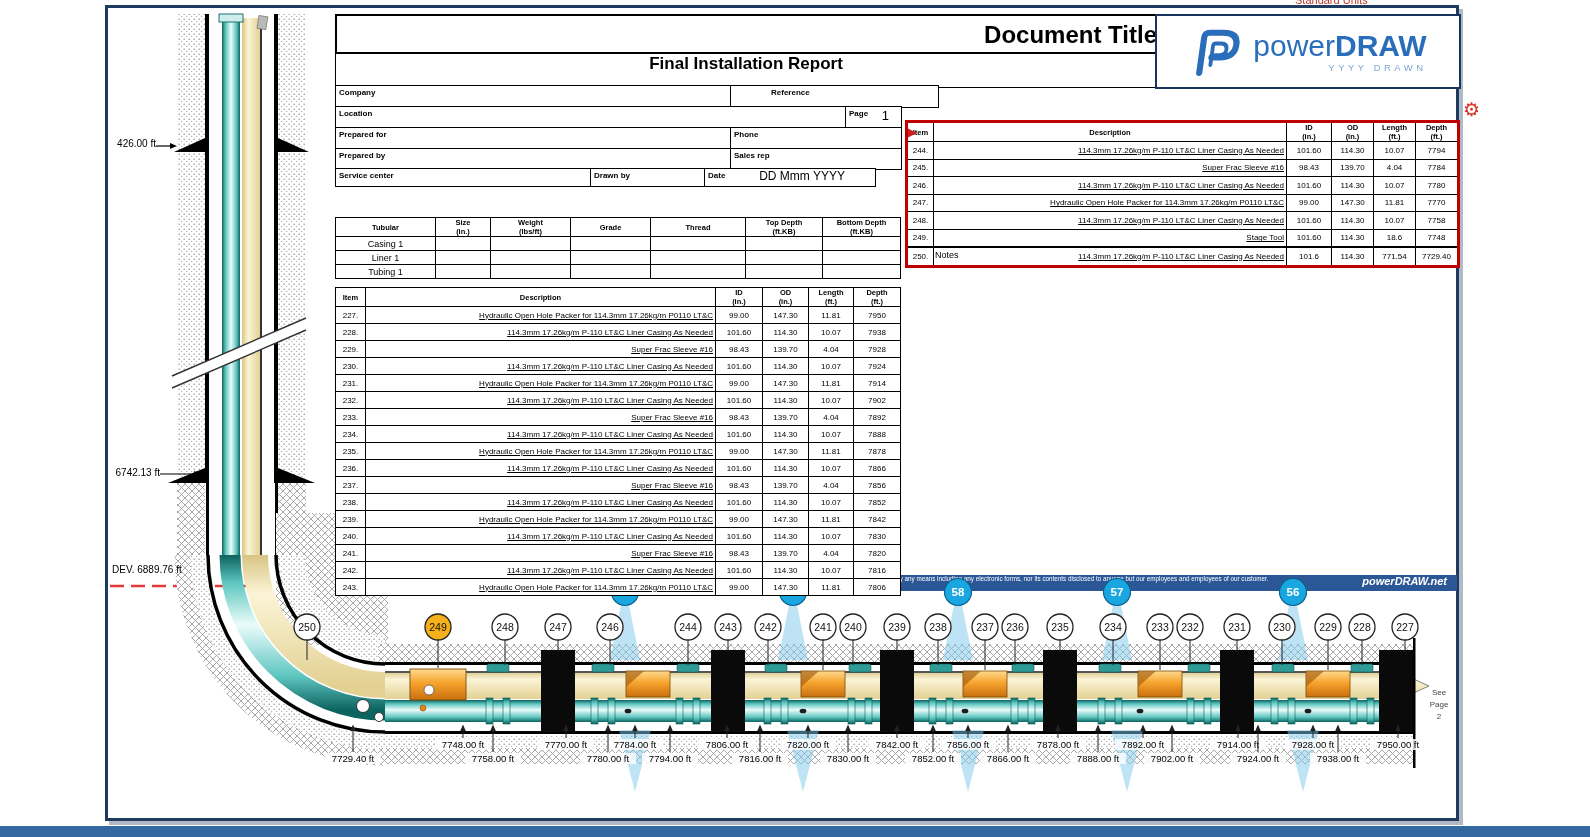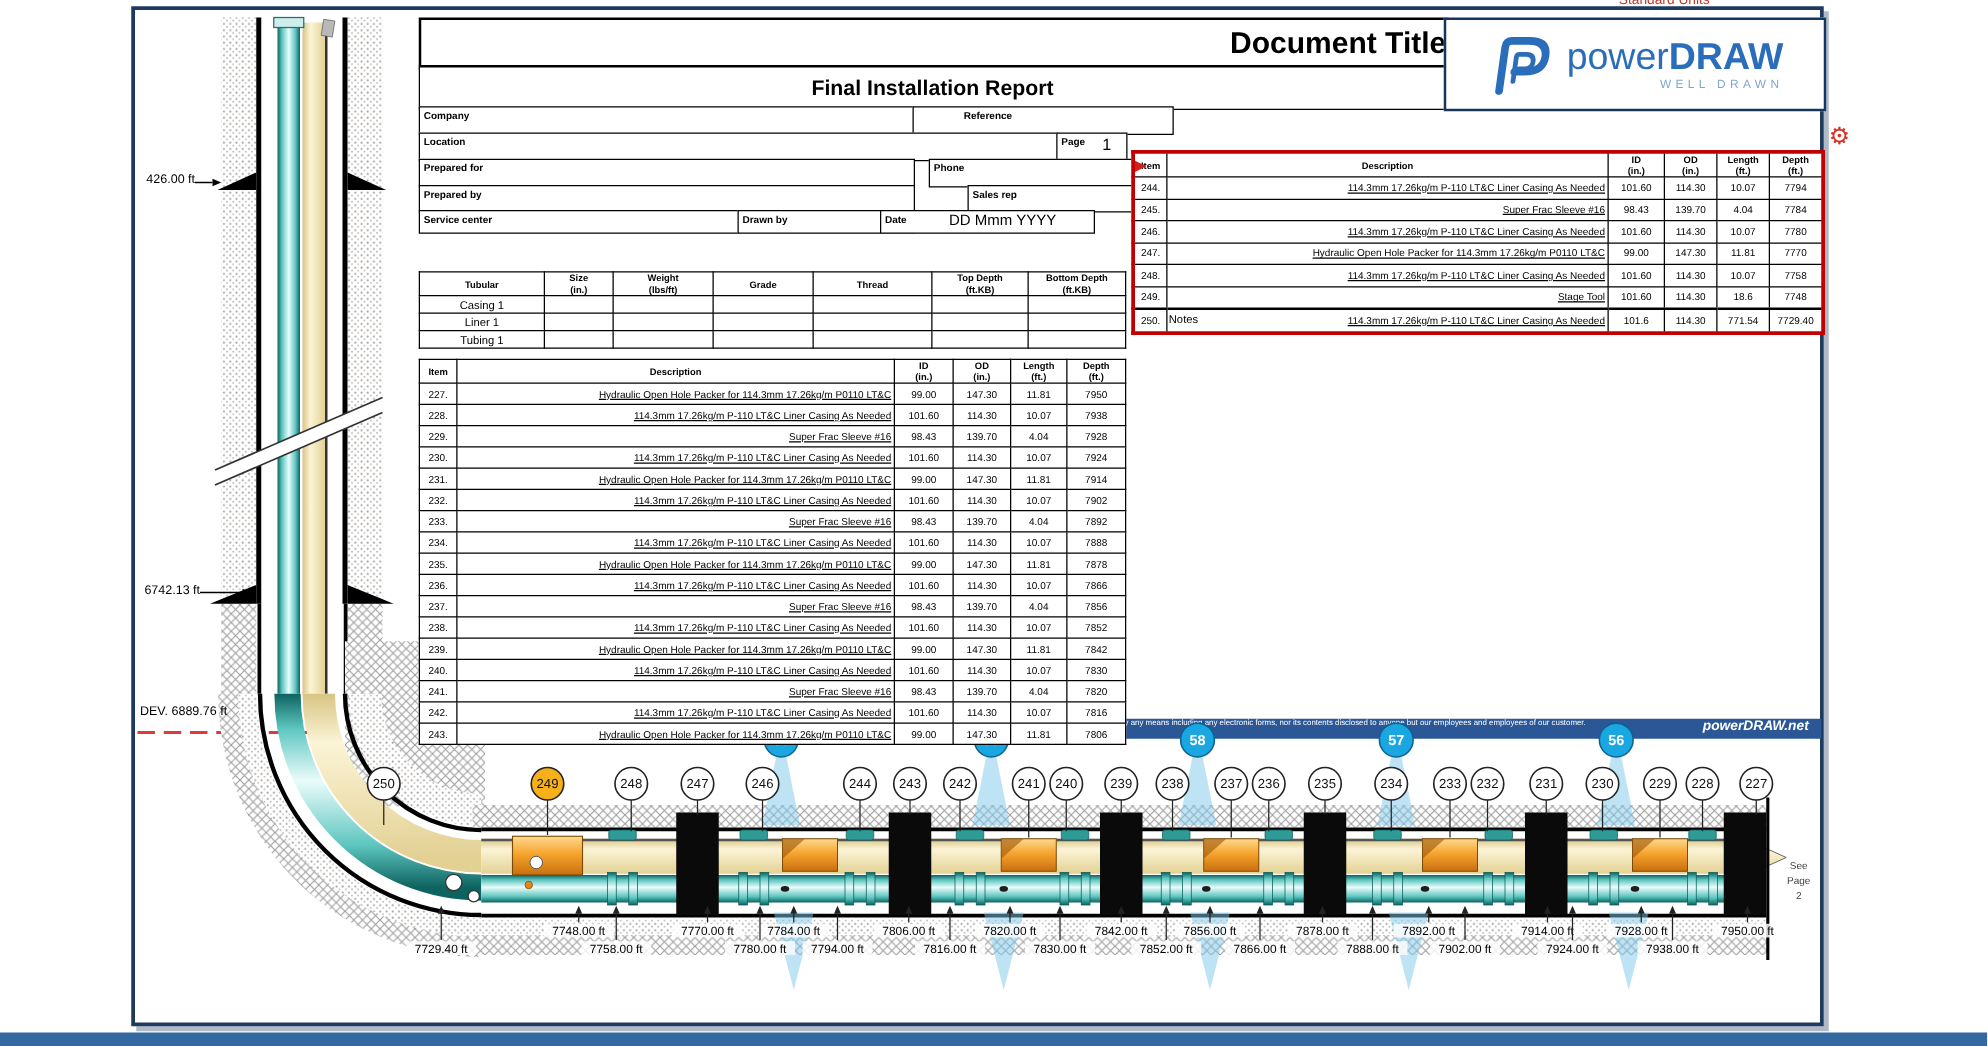--- a/index.html
+++ b/index.html
@@ -9,21 +9,21 @@
   .page{position:absolute;left:105px;top:5px;width:1348px;height:810px;background:#fff;
         border:3px solid #1e3a5f;box-shadow:4px 4px 0 rgba(30,58,95,.35);}
   .abs{position:absolute;}
   svg.schem{position:absolute;left:0;top:0;width:1348px;height:810px;z-index:5;}
 
   
   .title-box{left:227px;top:6px;width:820px;height:38px;border:2px solid #000;background:#fff;
              display:flex;align-items:center;justify-content:flex-end;z-index:10;}
   .title-box .t{font-size:24px;font-weight:bold;}
   .report-box{left:227px;top:44px;width:820px;height:33px;border:1px solid #000;border-top:2px solid #000;
-              background:#fff;display:flex;align-items:center;justify-content:center;z-index:10;}
+              background:#fff;display:flex;align-items:flex-start;justify-content:center;z-index:10;}
   .report-box .t{font-size:17px;font-weight:bold;}
   .logo-box{left:1047px;top:6px;width:302px;height:71px;border:2px solid #17365d;background:#fff;
             display:flex;align-items:center;justify-content:center;gap:10px;z-index:10;}
   .logo-text{line-height:1;}
   .logo-line1{font-size:30px;color:#2a6ebb;}
   .logo-power{font-weight:normal;}
   .logo-draw{font-weight:bold;}
   .logo-tag{font-size:9.5px;letter-spacing:3.5px;color:#7fa8cf;text-align:right;margin-top:2px;}
 
   .field-box{position:absolute;border:1px solid #000;background:#fff;z-index:10;}
@@ -440,47 +440,47 @@
     </div>
     <div class="abs logo-box">
       <svg width="54" height="54" viewBox="0 0 70 70">
         <g transform="skewX(-8) translate(8 0)">
           <path d="M14 62 V16 Q14 10 20 10 H38 Q57 10 57 26 Q57 42 38 42 H27" fill="none" stroke="#2a6ebb" stroke-width="8" stroke-linecap="round" stroke-linejoin="round"></path>
           <path d="M27 52 V27 Q27 24 30 24 H37 Q45 24 45 31.5 Q45 39 37 39 H31" fill="none" stroke="#2a6ebb" stroke-width="5" stroke-linecap="round" stroke-linejoin="round"></path>
         </g>
       </svg>
       <div class="logo-text">
         <div class="logo-line1"><span class="logo-power">power</span><span class="logo-draw">DRAW</span></div>
-        <div class="logo-tag">WELL DRAWN</div>
+        <div class="logo-tag">YYYY DRAWN</div>
       </div>
     </div>
 
     <div class="field-box" style="left:227px;top:77px;width:395px;height:21px;">
       <div class="field-label">Company</div>
     </div>
     <div class="field-box" style="left:622px;top:77px;width:170px;height:21px;padding-left:37px;">
       <div class="field-label">Reference</div>
     </div>
     <div class="field-box" style="left:227px;top:98px;width:510px;height:21px;">
       <div class="field-label">Location</div>
     </div>
     <div class="field-box" style="left:737px;top:98px;width:55px;height:21px;">
       <div class="field-label">Page</div>
       <div class="field-value big" style="right:12px;">1</div>
     </div>
     <div class="field-box" style="left:227px;top:119px;width:395px;height:21px;">
       <div class="field-label">Prepared for</div>
     </div>
-    <div class="field-box" style="left:622px;top:119px;width:170px;height:21px;margin-left:13px;">
+    <div class="field-box" style="left:622px;top:119px;width:170px;height:21px;">
       <div class="field-label">Phone</div>
     </div>
     <div class="field-box" style="left:227px;top:140px;width:395px;height:20px;">
       <div class="field-label">Prepared by</div>
     </div>
-    <div class="field-box" style="left:622px;top:140px;width:170px;height:20px;margin-left:44px;">
+    <div class="field-box" style="left:622px;top:140px;width:170px;height:20px;">
       <div class="field-label">Sales rep</div>
     </div>
     <div class="field-box" style="left:227px;top:160px;width:255px;height:17px;">
       <div class="field-label">Service center</div>
     </div>
     <div class="field-box" style="left:482px;top:160px;width:140px;height:17px;">
       <div class="field-label">Drawn by</div>
     </div>
     <div class="field-box" style="left:596px;top:160px;width:170px;height:17px;">
       <div class="field-label">Date</div>

